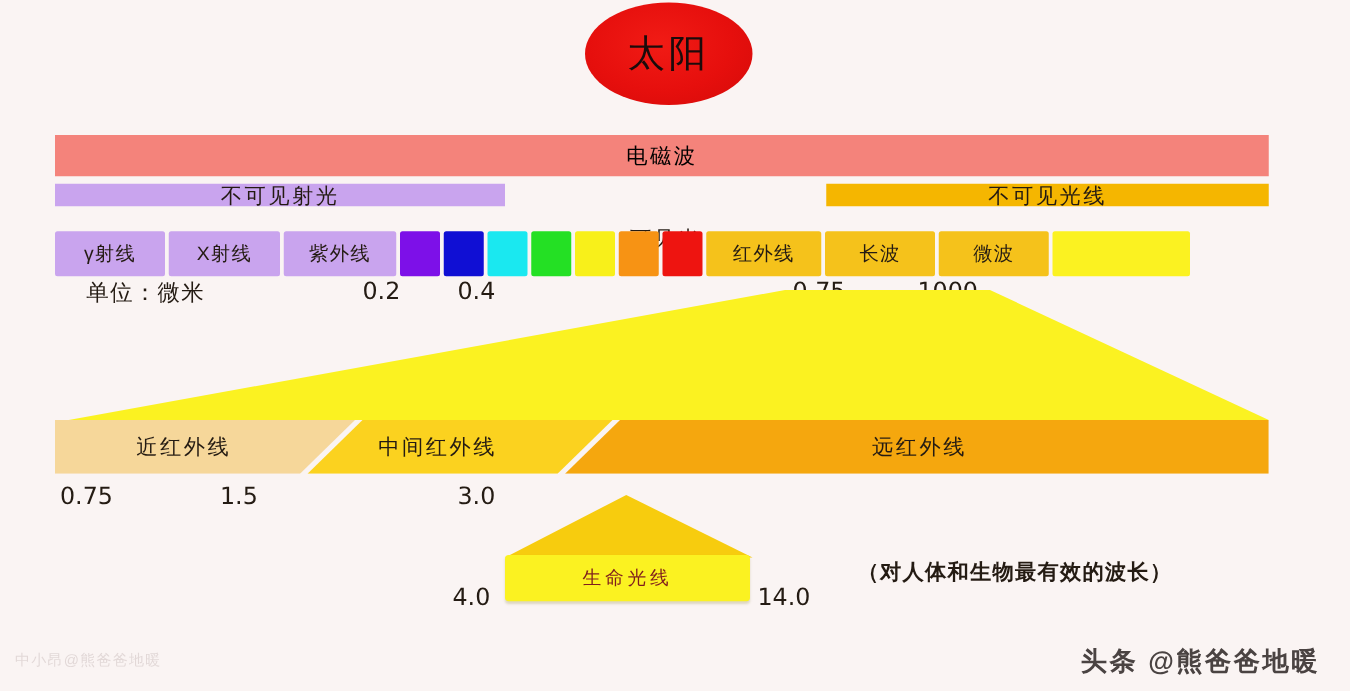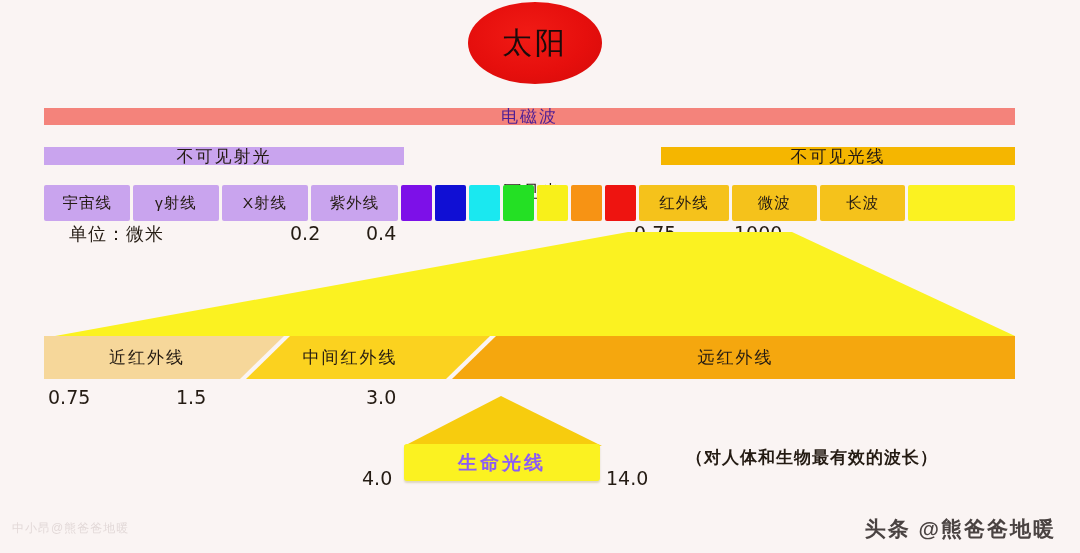--- a/index.html
+++ b/index.html
@@ -17,24 +17,24 @@
   .sun{
     position:absolute;left:468px;top:2px;width:134px;height:82px;
     background:radial-gradient(ellipse at 45% 40%,#f11b15 0%,#e60f0d 55%,#d40a09 100%);
     border-radius:50%;
     display:flex;align-items:center;justify-content:center;
     color:#1b0b0b;font-size:30px;letter-spacing:3px;text-align:right;
   }
 
   
   .row-em{
-    position:absolute;left:44px;top:108px;width:971px;height:17px;
+    position:absolute;left:44px;top:108px;width:971px;height:33px;
     background:#f4837b;
     display:flex;align-items:center;justify-content:center;
-    color:#4c1d95;font-size:17px;letter-spacing:2px;
+    color:#000000;font-size:17px;letter-spacing:2px;
   }
 
   
   .row-bands{position:absolute;left:44px;top:147px;width:971px;height:18px;display:flex;border-radius:14px;}
   .band{display:flex;align-items:center;justify-content:center;font-size:17px;letter-spacing:2px;color:#231a12;}
   .band.invisible-left{width:360px;background:#c9a4ee;}
   .band.visible{width:257px;background:#14b8a6;margin-top:44px;}
   .band.invisible-right{width:354px;background:#f5b600;}
 
   
@@ -70,21 +70,21 @@
   .ir-ticks span{position:absolute;top:0;font-size:19px;color:#241b13;font-family:"DejaVu Sans",sans-serif;}
 
   
   .life-tri{position:absolute;left:398px;top:396px;width:210px;height:52px;}
   .life-box{
     position:absolute;left:404px;top:444px;width:196px;height:37px;
     background:#fbf221;border-radius:3px;
     display:flex;align-items:center;justify-content:center;
     box-shadow:0 2px 2px rgba(120,110,20,.22);
   }
-  .life-box span{font-size:19px;font-weight:bold;letter-spacing:3px;color:#8b5cf6;}
+  .life-box span{font-size:15px;font-weight:normal;letter-spacing:3px;color:#7f1d1d;}
   .life-ticks span{position:absolute;font-size:19px;color:#241b13;font-family:"DejaVu Sans",sans-serif;}
   .note{
     position:absolute;left:686px;top:446px;
     font-size:17px;font-weight:bold;letter-spacing:1px;color:#241b13;white-space:nowrap;
   }
 
   
   .wm-main{
     position:absolute;right:24px;bottom:10px;
     font-size:21px;font-weight:bold;letter-spacing:2px;
@@ -115,47 +115,44 @@
     </div>
     <div class="band visible">
       <span>可见光</span>
     </div>
     <div class="band invisible-right">
       <span>不可见光线</span>
     </div>
   </div>
 
   <div class="row-spectrum">
-    <div class="cell uv" style="width:89px">
-      <span>宇宙线</span>
-    </div>
     <div class="cell uv" style="width:88px">
       <span>γ射线</span>
     </div>
     <div class="cell uv" style="width:89px">
       <span>X射线</span>
     </div>
     <div class="cell uv" style="width:90px">
       <span>紫外线</span>
     </div>
     <div class="swatch" style="width:32px;background:#7d10e8"></div>
     <div class="swatch" style="width:32px;background:#100fd4"></div>
     <div class="swatch" style="width:32px;background:#1ae8f0"></div>
     <div class="swatch" style="width:32px;background:#24e024"></div>
     <div class="swatch" style="width:32px;background:#f8f01a"></div>
     <div class="swatch" style="width:32px;background:#f79314"></div>
     <div class="swatch" style="width:32px;background:#ee1410"></div>
     <div class="cell ir" style="width:92px">
       <span>红外线</span>
     </div>
     <div class="cell ir" style="width:88px">
+      <span>长波</span>
+    </div>
+    <div class="cell ir" style="width:88px">
       <span>微波</span>
-    </div>
-    <div class="cell ir" style="width:88px">
-      <span>长波</span>
     </div>
     <div class="cell empty" style="width:110px"></div>
   </div>
 
   <div class="ticks">
     <span class="unit-label" style="left:48px">单位：微米</span>
     <span style="left:290px">0.2</span>
     <span style="left:366px">0.4</span>
     <span style="left:634px">0.75</span>
     <span style="left:734px">1000</span>

